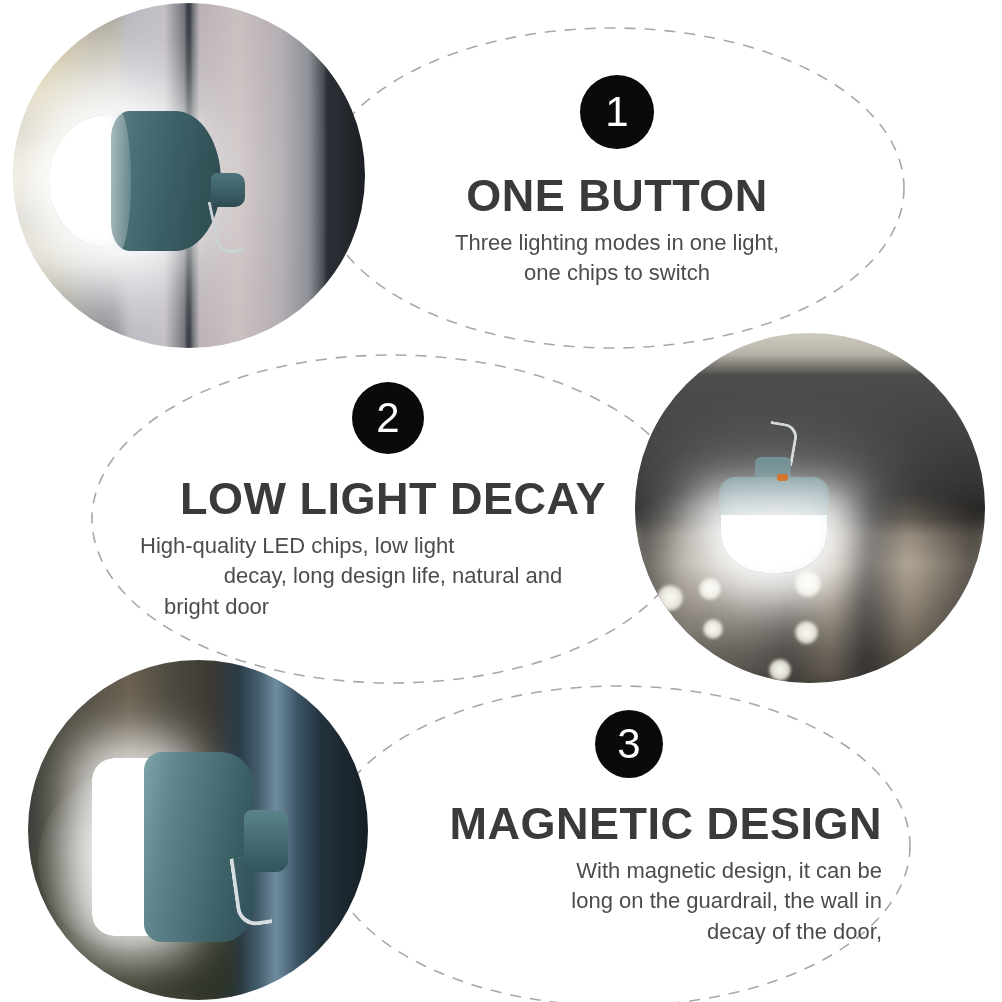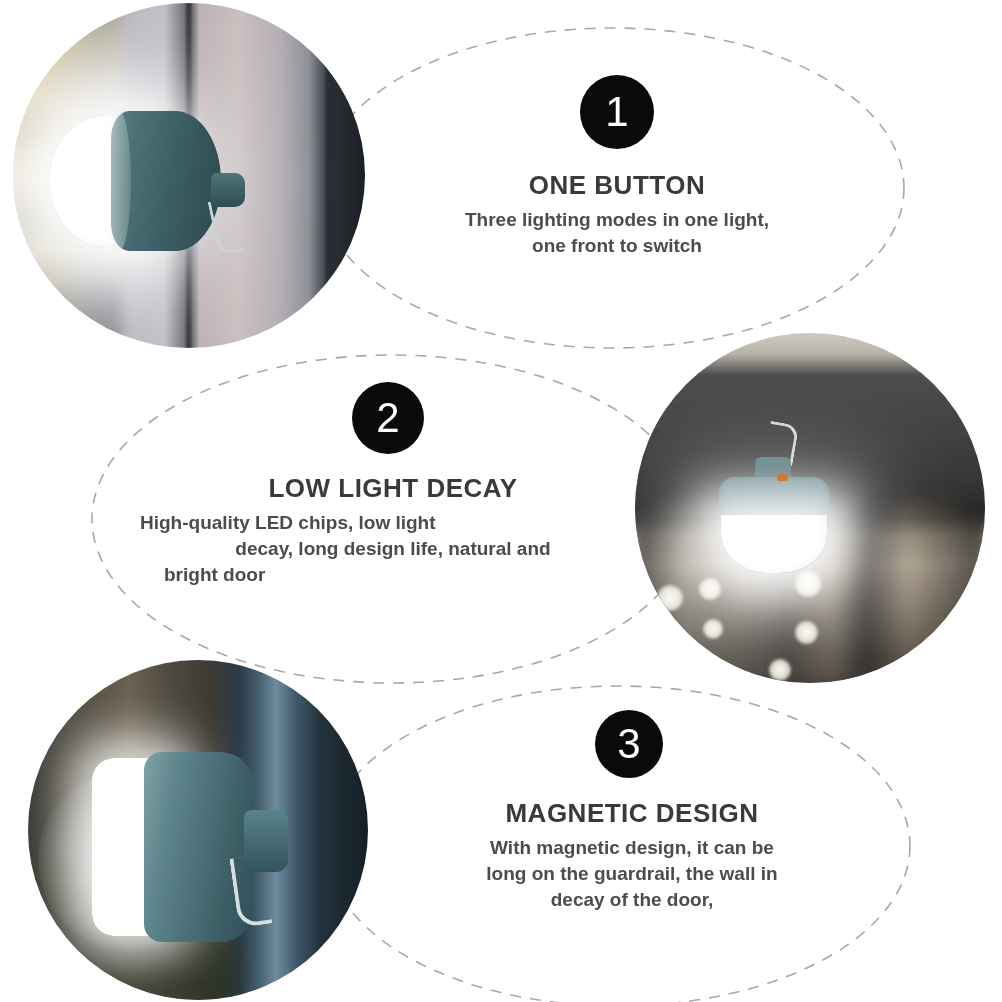--- a/index.html
+++ b/index.html
@@ -48,30 +48,30 @@
     color: #ffffff;
     display: flex;
     align-items: center;
     justify-content: center;
     font-size: 42px;
     font-weight: 400;
     line-height: 1;
     letter-spacing: 0px;
   }
   .feat-title {
-    font-size: 26px;
+    font-size: 45px;
     font-weight: bold;
     color: #3a3a3a;
     letter-spacing: 0.5px;
     margin: 0 0 6px 0;
     white-space: nowrap;
   }
   .feat-desc {
-    font-size: 19px;
-    font-weight: 700;
+    font-size: 22px;
+    font-weight: 400;
     color: #4c4c4c;
     line-height: 1.38;
     margin: 0;
   }
 
   
   #photo-1 {
     left: 13px; top: 3px; width: 352px; height: 345px;
     background:
       radial-gradient(circle at 34% 54%, rgba(255,255,255,0.95) 0%, rgba(255,255,255,0.55) 10%, rgba(255,255,255,0.0) 26%),
@@ -320,36 +320,36 @@
     <div class="knob3"></div>
     <div class="hook3"></div>
   </div>
 
   <div class="num-badge" id="badge-1" style="left:580px; top:75px; width:74px; height:74px;">
     <span>1</span>
   </div>
   <div class="feature-block" id="feature-1" style="left:370px; top:170px; width:494px;">
     <p class="feat-title">ONE BUTTON</p>
     <p class="feat-desc">Three lighting modes in one light,</p>
-    <p class="feat-desc">one front to switch</p>
+    <p class="feat-desc">one chips to switch</p>
   </div>
 
   <div class="num-badge" id="badge-2" style="left:352px; top:382px; width:72px; height:72px;">
     <span>2</span>
   </div>
   <div class="feature-block" id="feature-2" style="left:140px; top:473px; width:506px;">
     <p class="feat-title">LOW LIGHT DECAY</p>
     <p class="feat-desc" style="text-align:left;">High-quality LED chips, low light</p>
     <p class="feat-desc" style="text-align:center;">decay, long design life, natural and</p>
     <p class="feat-desc" style="text-align:left; padding-left:24px;">bright door</p>
   </div>
 
   <div class="num-badge" id="badge-3" style="left:595px; top:710px; width:68px; height:68px;">
     <span>3</span>
   </div>
-  <div class="feature-block" id="feature-3" style="left:382px; top:798px; width:500px;">
+  <div class="feature-block" id="feature-3" style="left:382px; top:798px; width:500px;text-align:right;">
     <p class="feat-title">MAGNETIC DESIGN</p>
     <p class="feat-desc">With magnetic design, it can be</p>
     <p class="feat-desc">long on the guardrail, the wall in</p>
     <p class="feat-desc">decay of the door,</p>
   </div>
 
 </div>
 
 </body></html>

